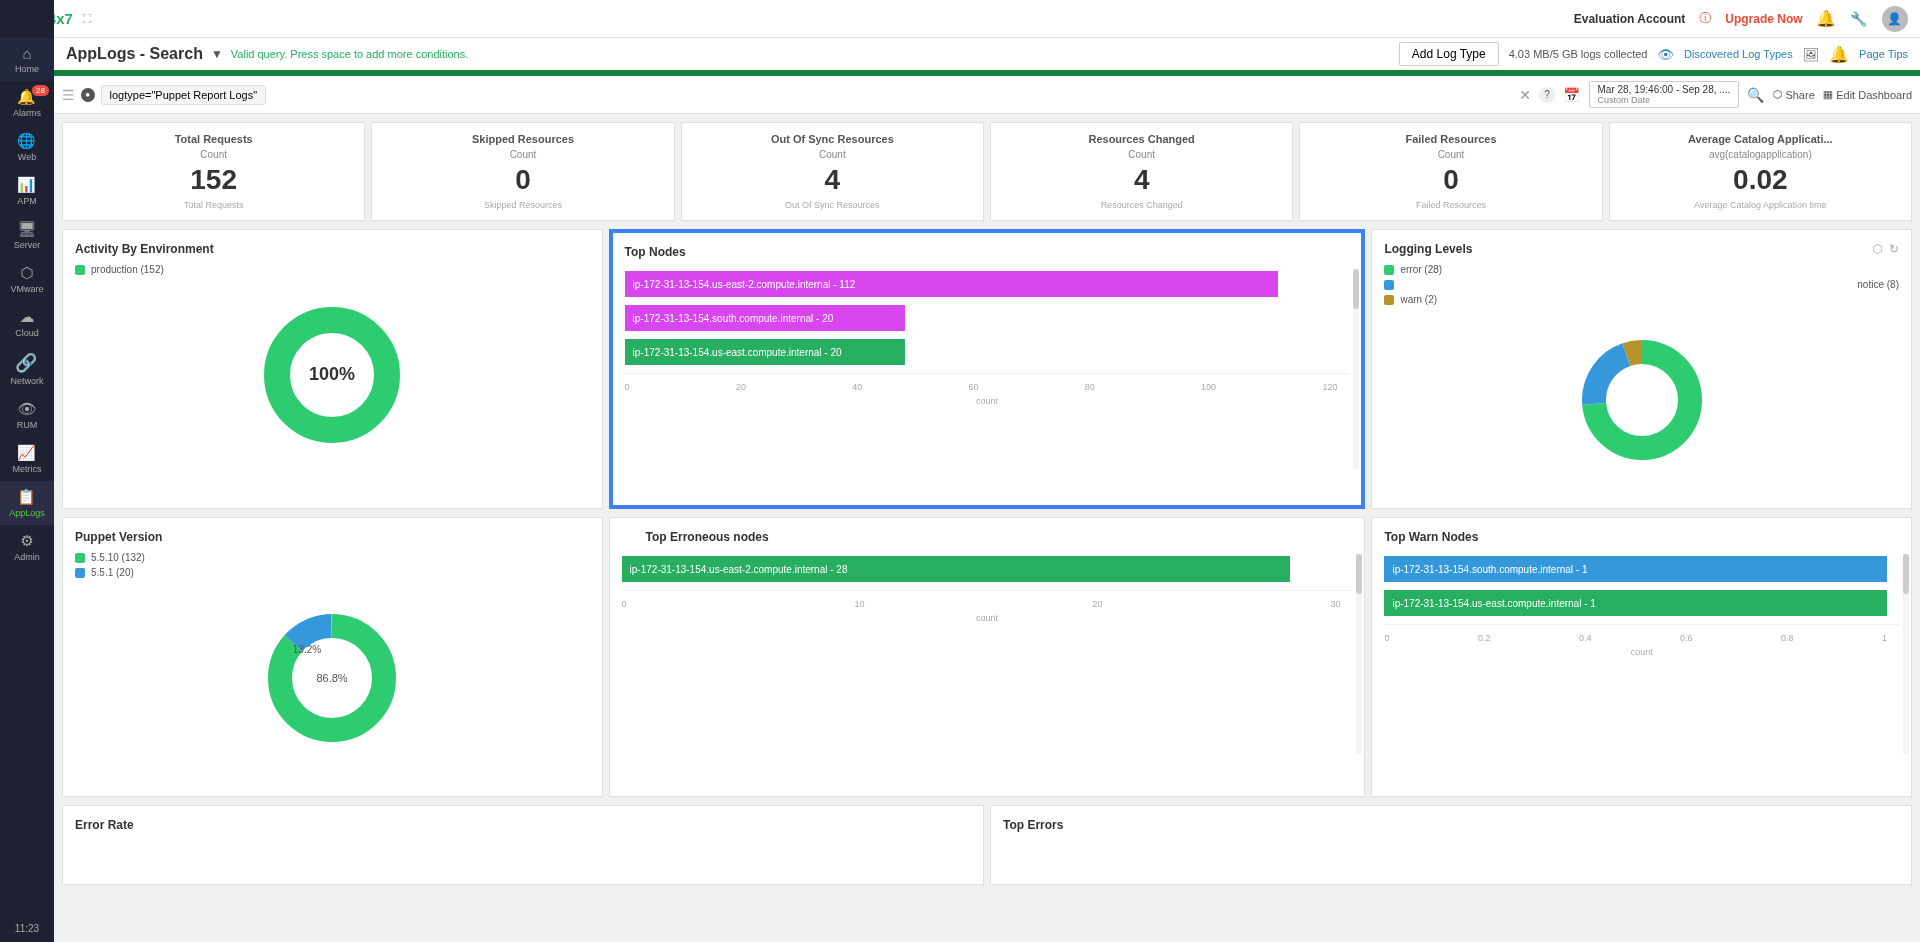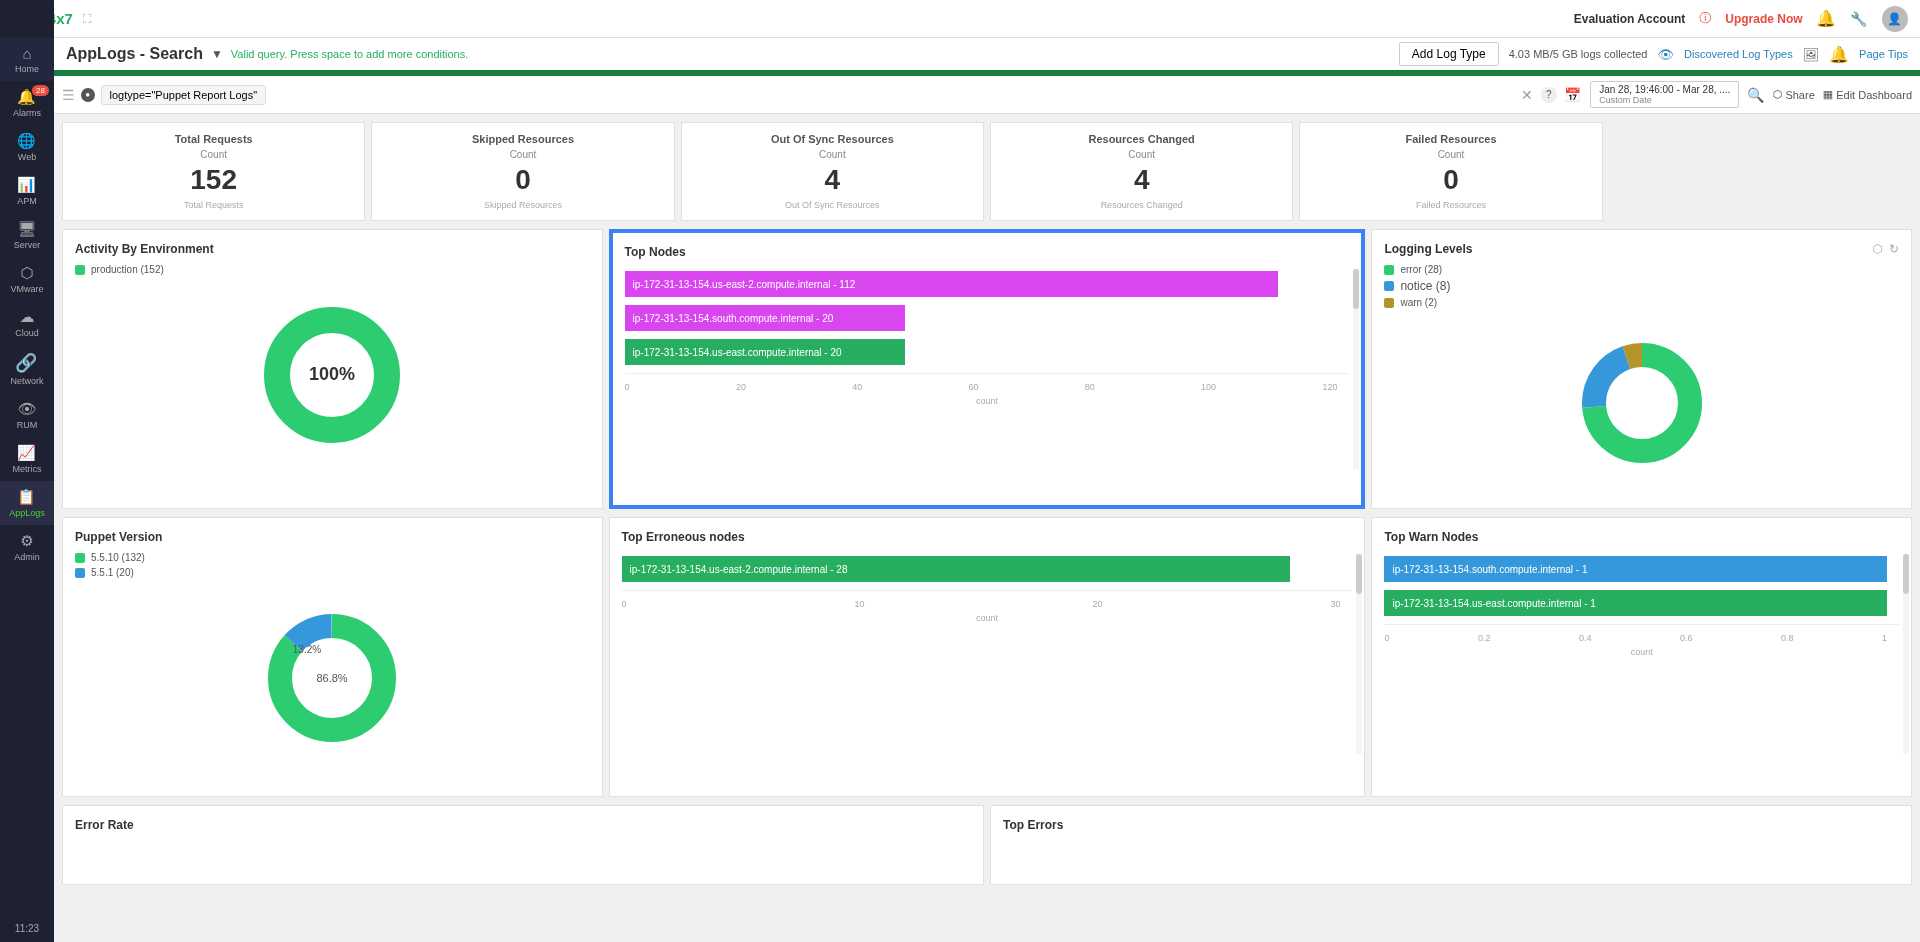--- a/index.html
+++ b/index.html
@@ -42,21 +42,21 @@
   <span style="color:#aaa;font-size:14px;">☰</span>
   <div style="width:14px;height:14px;border-radius:50%;background:#555;display:flex;align-items:center;justify-content:center;font-size:8px;color:white;">●</div>
   <div style="background:#f5f5f5;border:1px solid #ddd;border-radius:3px;padding:3px 8px;font-size:11px;display:flex;align-items:center;gap:4px;">
     <span>logtype="Puppet Report Logs"</span>
   </div>
   <div style="margin-left:auto;display:flex;align-items:center;gap:8px;">
     <span style="color:#999;cursor:pointer;font-size:14px;">✕</span>
     <div style="background:#eee;border-radius:50%;width:16px;height:16px;display:flex;align-items:center;justify-content:center;font-size:10px;cursor:pointer;color:#555;">?</div>
     <span style="font-size:14px;cursor:pointer;color:#555;">📅</span>
     <div style="border:1px solid #ccc;padding:2px 8px;font-size:10px;cursor:pointer;border-radius:2px;background:white;text-align:left;">
-      <div style="font-size:10px;color:#333;">Jan 28, 19:46:00 - Mar 28, ....</div>
+      <div style="font-size:10px;color:#333;">Mar 28, 19:46:00 - Sep 28, ....</div>
       <div style="font-size:9px;color:#888;">Custom Date</div>
     </div>
     <button style="background:none;border:none;cursor:pointer;color:#555;font-size:14px;">🔍</button>
     <button style="background:none;border:none;cursor:pointer;color:#555;font-size:11px;display:flex;align-items:center;gap:3px;">
       <span>⬡</span>
       <span>Share</span>
     </button>
     <button style="background:none;border:none;cursor:pointer;color:#555;font-size:11px;display:flex;align-items:center;gap:3px;">
       <span>▦</span>
       <span>Edit Dashboard</span>
@@ -145,20 +145,26 @@
       <div style="font-size:10px;color:#888;margin-bottom:4px;">Count</div>
       <div style="font-size:28px;font-weight:bold;color:#333;">4</div>
       <div style="font-size:9px;color:#aaa;margin-top:4px;">Resources Changed</div>
     </div>
     <div style="background:white;border:1px solid #e0e0e0;padding:10px;text-align:center;">
       <div style="font-size:11px;color:#555;font-weight:bold;margin-bottom:4px;">Failed Resources</div>
       <div style="font-size:10px;color:#888;margin-bottom:4px;">Count</div>
       <div style="font-size:28px;font-weight:bold;color:#333;">0</div>
       <div style="font-size:9px;color:#aaa;margin-top:4px;">Failed Resources</div>
     </div>
+    <div style="background:white;border:1px solid #e0e0e0;padding:10px;text-align:center;">
+      <div style="font-size:11px;color:#555;font-weight:bold;margin-bottom:4px;">Average Catalog Applicati...</div>
+      <div style="font-size:10px;color:#888;margin-bottom:4px;">avg(catalogapplication)</div>
+      <div style="font-size:28px;font-weight:bold;color:#333;">0.02</div>
+      <div style="font-size:9px;color:#aaa;margin-top:4px;">Average Catalog Application time</div>
+    </div>
   </div>
 
   <div style="display:grid;grid-template-columns:1fr 1.4fr 1fr;gap:6px;margin-bottom:8px;">
 
     <div style="background:white;border:1px solid #e0e0e0;padding:12px;min-height:280px;">
       <div style="font-size:12px;font-weight:bold;color:#333;margin-bottom:8px;">Activity By Environment</div>
       <div style="display:flex;flex-direction:column;gap:4px;margin-bottom:10px;">
         <div style="display:flex;align-items:center;gap:6px;font-size:10px;color:#555;">
           <div style="width:10px;height:10px;background:#2ecc71;border-radius:2px;"></div>
           <span>production (152)</span>
@@ -212,21 +218,21 @@
         <div style="display:flex;gap:6px;">
           <button style="background:none;border:none;cursor:pointer;color:#aaa;font-size:12px;">⬡</button>
           <button style="background:none;border:none;cursor:pointer;color:#aaa;font-size:12px;">↻</button>
         </div>
       </div>
       <div style="display:flex;flex-direction:column;gap:4px;margin-bottom:10px;">
         <div style="display:flex;align-items:center;gap:6px;font-size:10px;color:#555;">
           <div style="width:10px;height:10px;background:#2ecc71;border-radius:2px;"></div>
           <span>error (28)</span>
         </div>
-        <div style="display:flex;align-items:center;gap:6px;font-size:12px;color:#555;">
+        <div style="display:flex;align-items:center;gap:6px;font-size:10px;color:#555;justify-content:space-between;">
           <div style="width:10px;height:10px;background:#3498db;border-radius:2px;"></div>
           <span>notice (8)</span>
         </div>
         <div style="display:flex;align-items:center;gap:6px;font-size:10px;color:#555;">
           <div style="width:10px;height:10px;background:#b5942a;border-radius:2px;"></div>
           <span>warn (2)</span>
         </div>
       </div>
       <div style="display:flex;align-items:center;justify-content:center;padding:10px 0;">
         <svg width="150" height="150" viewBox="0 0 150 150">
@@ -261,21 +267,21 @@
           <circle cx="80" cy="80" r="52" fill="none" stroke="#2ecc71" stroke-width="24" stroke-dasharray="282.7 326.7" stroke-dashoffset="0" transform="rotate(-90 80 80)"></circle>
 
           <circle cx="80" cy="80" r="52" fill="none" stroke="#3498db" stroke-width="24" stroke-dasharray="43.1 326.7" stroke-dashoffset="-282.7" transform="rotate(-90 80 80)"></circle>
           <text x="80" y="84" text-anchor="middle" font-size="11" fill="#555">86.8%</text>
           <text x="55" y="55" text-anchor="middle" font-size="10" fill="#555">13.2%</text>
         </svg>
       </div>
     </div>
 
     <div style="background:white;border:1px solid #e0e0e0;padding:12px;min-height:280px;position:relative;">
-      <div style="font-size:12px;font-weight:bold;color:#333;margin-bottom:12px;">Top Erroneous nodes</div>
+      <div style="font-size:12px;font-weight:bold;color:#333;margin-bottom:12px;margin-left:24px;">Top Erroneous nodes</div>
       <div style="padding-right:12px;">
         <div style="margin-bottom:8px;">
           <div style="width:93%;background:#27ae60;height:26px;display:flex;align-items:center;padding:0 8px;font-size:10px;color:white;white-space:nowrap;overflow:hidden;">
             ip-172-31-13-154.us-east-2.compute.internal - 28
           </div>
         </div>
       </div>
       <div style="display:flex;justify-content:space-between;font-size:9px;color:#aaa;padding-top:8px;border-top:1px solid #eee;margin-top:8px;padding-right:12px;">
         <span>0</span>
           <span>10</span>

